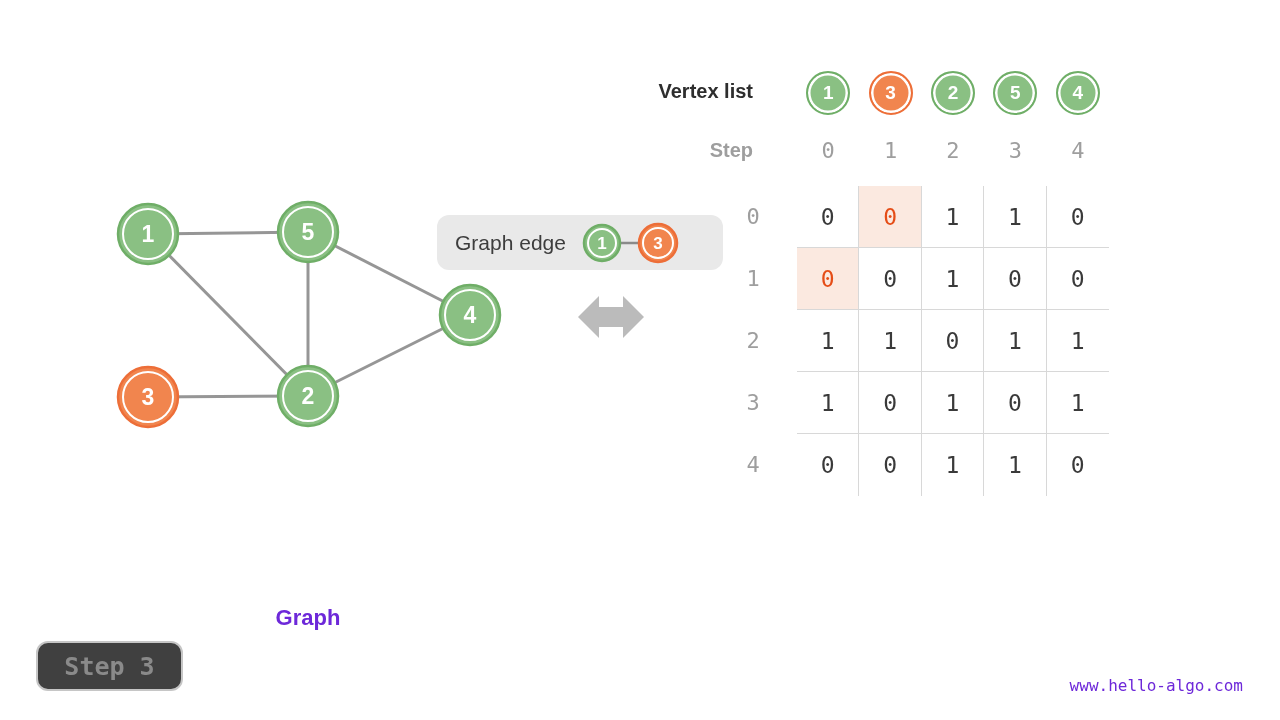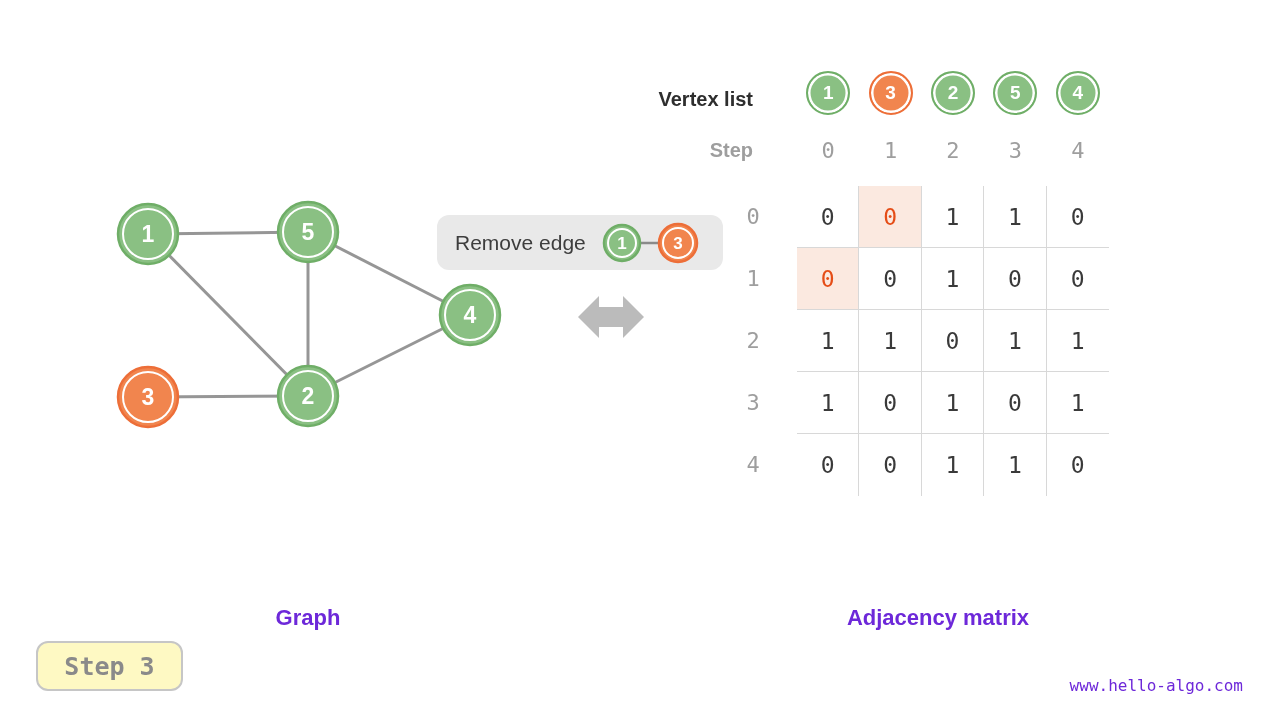--- a/index.html
+++ b/index.html
@@ -25,21 +25,21 @@
   .mini-label{fill:#fff;font-weight:bold;font-size:17px;
               font-family:"Liberation Sans",sans-serif;text-anchor:middle;}
 
   
   .arrow-svg{position:absolute;left:578px;top:290px;}
   .arrow-shape{fill:#BBBBBB;}
 
   
   .side-label{position:absolute;width:173px;left:580px;text-align:right;
               font-weight:bold;font-size:20px;}
-  .vertex-list-label{top:80px;color:#2e2e2e;margin-top:8px;}
+  .vertex-list-label{top:80px;color:#2e2e2e;}
   .index-label{top:139px;color:#9e9e9e;}
 
   .vrow{position:absolute;left:797px;top:71px;width:312px;display:flex;}
   .vcell{width:62.4px;display:flex;justify-content:center;}
   .vcircle{width:40px;height:40px;border-radius:50%;
            box-shadow:inset 0 0 0 2.5px #ffffff;
            display:flex;align-items:center;justify-content:center;
            color:#fff;font-weight:bold;font-size:19px;}
   .vcircle.green{background:#8AC083;border:2px solid #6FAE67;}
   .vcircle.orange{background:#F1854E;border:2px solid #ED6E38;}
@@ -63,21 +63,21 @@
   .cell.hl{background:#FBE9E0;color:#E54D17;}
 
   
   .caption{position:absolute;top:605px;font-weight:bold;font-size:22px;color:#6d28d9;
            text-align:center;}
   .caption-graph{left:208px;width:200px;}
   .caption-matrix{left:788px;width:300px;}
 
   .step-badge{position:absolute;left:36px;top:641px;width:147px;height:50px;
               box-sizing:border-box;border:2px solid #c6c6c6;border-radius:12px;
-              background:#fef9c3;display:flex;align-items:center;justify-content:center;
+              background:#404040;display:flex;align-items:center;justify-content:center;
               font-family:"DejaVu Sans Mono",monospace;font-weight:bold;
               font-size:25px;color:#8a8a8a;}
   .watermark{position:absolute;left:1023px;top:676px;width:220px;text-align:right;
              font-family:"DejaVu Sans Mono",monospace;font-size:16px;color:#6d28d9;}
 </style>
 </head>
 <body>
 
 <div class="canvas">
 
@@ -110,21 +110,21 @@
       <text class="node-label" x="148" y="405">3</text>
     </g>
     <g>
       <circle class="node-fill-green" cx="308" cy="396" r="30"></circle>
       <circle class="node-ring" cx="308" cy="396" r="25"></circle>
       <text class="node-label" x="308" y="404">2</text>
     </g>
   </svg>
 
   <div class="pill">
-    <span class="pill-label">Remove edge</span>
+    <span class="pill-label">Graph edge</span>
     <svg class="mini-edge" width="100" height="46" viewBox="0 0 100 46">
       <line class="mini-line" x1="40" y1="23" x2="59" y2="23"></line>
       <circle class="node-fill-green" cx="22" cy="23" r="18"></circle>
       <circle class="node-ring" cx="22" cy="23" r="14"></circle>
       <text class="mini-label" x="22" y="29">1</text>
       <circle class="node-fill-orange" cx="78" cy="23" r="19"></circle>
       <circle class="node-ring" cx="78" cy="23" r="15"></circle>
       <text class="mini-label" x="78" y="29">3</text>
     </svg>
   </div>
@@ -197,19 +197,18 @@
     <div class="cell">1</div>
 
     <div class="cell">0</div>
     <div class="cell">0</div>
     <div class="cell">1</div>
     <div class="cell">1</div>
     <div class="cell">0</div>
   </div>
 
   <div class="caption caption-graph">Graph</div>
-  <div class="caption caption-matrix">Adjacency matrix</div>
 
   <div class="step-badge">Step 3</div>
 
   <div class="watermark">www.hello-algo.com</div>
 
 </div>
 
 </body></html>

